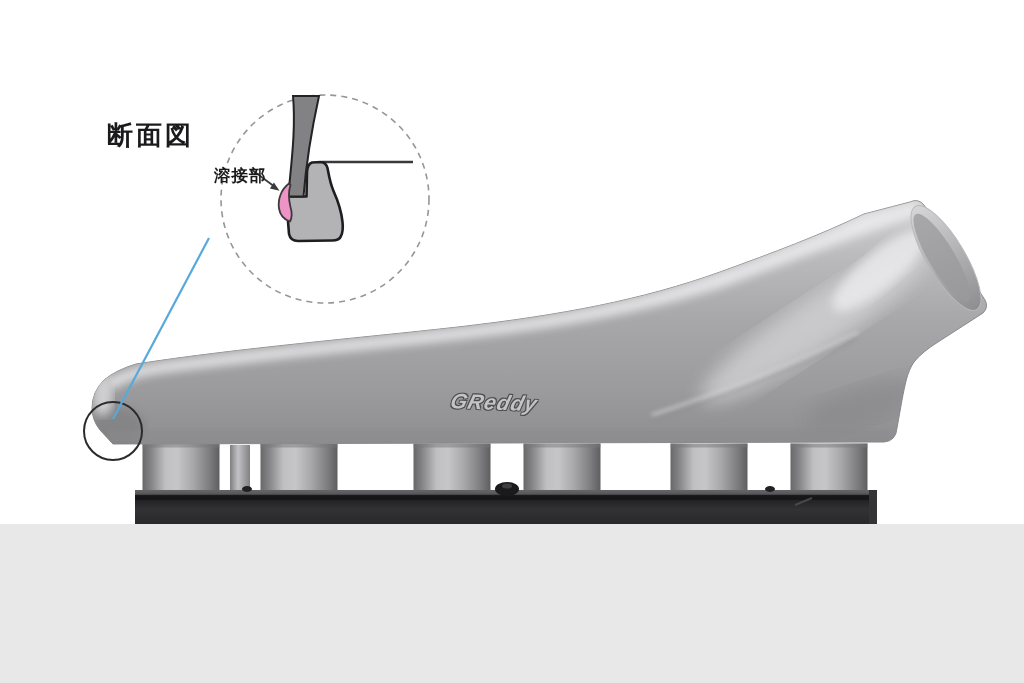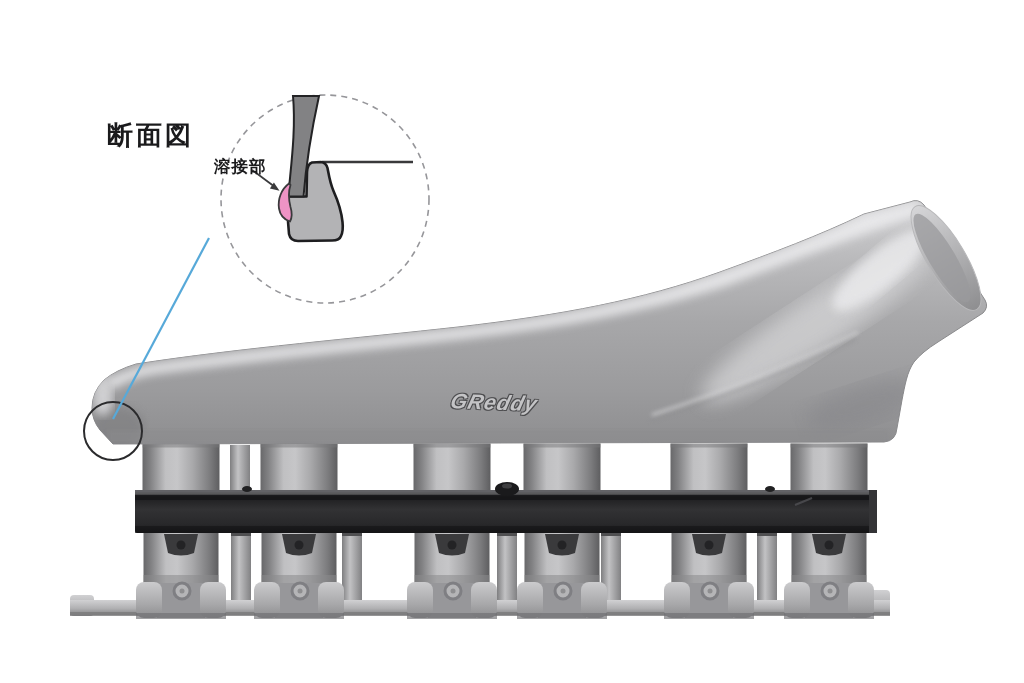--- a/index.html
+++ b/index.html
@@ -7,33 +7,33 @@
     --outline:#1e1e20;
     --weld-pink:#ee93c5;
     --callout-blue:#57a9d9;
     --rail-black:#29292b;
     --text-black:#1a1a1c;
     --logo-fill:#c4c4c6;
     --logo-stroke:#4e4e50;
   }
   html,body{margin:0;padding:0;background:#e8e8e8;}
   #stage{
-    position:relative;width:1024px;height:683px;margin:0 auto;
+    position:relative;width:1024px;height:524px;margin:0 auto;
     background:var(--background);overflow:hidden;
     font-family:"Liberation Sans","DejaVu Sans",sans-serif;
   }
   #stage svg{position:absolute;left:0;top:0;}
   .overlay{position:absolute;white-space:nowrap;}
   .heading{
     left:107px;top:118px;
     font-size:26px;font-weight:bold;letter-spacing:3px;
     color:var(--text-black);
   }
   .weld-label{
-    left:214px;top:156px;
+    left:214px;top:165px;
     font-size:16.5px;font-weight:bold;letter-spacing:1px;
     color:var(--text-black);
   }
   .logo{
     left:448px;top:389px;
     font-size:21px;font-weight:800;font-style:italic;
     letter-spacing:1px;
     color:var(--logo-fill);
     text-shadow:-1px -1px 0 var(--logo-stroke),1px -1px 0 var(--logo-stroke),
                 -1px 1px 0 var(--logo-stroke),1px 1px 0 var(--logo-stroke);

